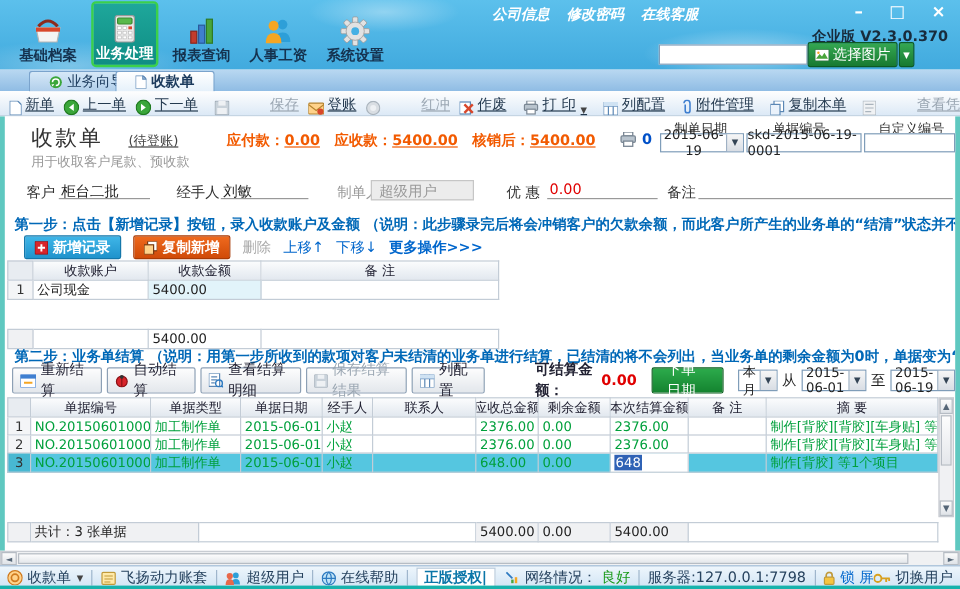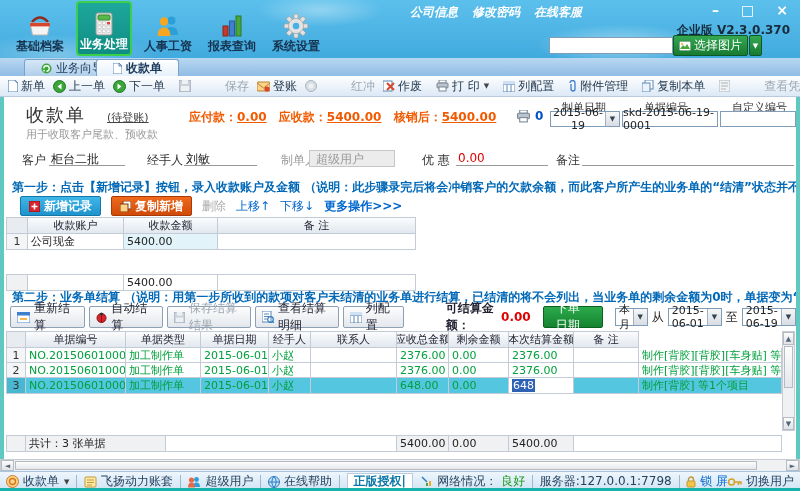--- a/index.html
+++ b/index.html
@@ -33,21 +33,21 @@
   .tabrow{position:absolute;left:0;top:58px;width:800px;height:18px;
     background:linear-gradient(#b9d8f1,#8fbce4);border-bottom:1px solid #ffffff;}
   .tab{position:absolute;top:1px;height:17px;display:flex;align-items:center;gap:4px;padding:0 16px;
     border:1px solid #7aa3cc;border-bottom:none;border-radius:3px 3px 0 0;
     background:linear-gradient(#d6e8f7,#aecdea);font-size:12px;color:#1b3a5c;}
   .tab.active{background:linear-gradient(#ffffff,#e4f0fa);font-weight:bold;}
   
   .toolbar{position:absolute;left:0;top:76px;width:800px;height:21px;
     background:linear-gradient(#fefefe,#dce9f6);border-bottom:1px solid #b9cbdd;
     display:flex;align-items:center;padding-left:4px;box-sizing:border-box;}
-  .tbtn{display:flex;align-items:center;gap:3px;padding:0 4px;height:19px;font-size:12px;color:#243a50;white-space:nowrap;}
+  .tbtn{display:flex;align-items:flex-end;gap:3px;padding:0 4px;height:19px;font-size:12px;color:#243a50;white-space:nowrap;text-decoration:underline;}
   .tbtn.dis{color:#9aa6b2;gap:34px;}
   .tsep{width:1px;height:15px;background:#aebccb;margin:0 3px;}
   .dropcaret{font-size:7px;color:#444;margin-left:1px;}
   
   .content{position:absolute;left:0;top:97px;width:800px;height:362px;background:#fff;
     border-left:4px solid #5fc8c0;border-right:4px solid #5fc8c0;box-sizing:border-box;}
   .doctitle{position:absolute;left:22px;top:6px;font-size:18px;color:#333;letter-spacing:2px;}
   .docstatus{position:absolute;left:103px;top:13px;font-size:11px;color:#444;text-decoration:underline;}
   .docsub{position:absolute;left:22px;top:30px;font-size:11px;color:#999;}
   .amounts{position:absolute;left:185px;top:12px;font-size:12px;color:#f25a00;font-weight:bold;white-space:nowrap;}
@@ -142,37 +142,37 @@
                 <rect x="16" y="19" width="3" height="2.4"></rect>
               </g>
               <rect x="16" y="11" width="3" height="2.4" fill="#d8472b"></rect>
             </svg>
         </span>
         <span class="lbl">业务处理</span>
       </div>
       <div class="nav-item">
         <span class="icon">
           <svg width="26" height="26" viewBox="0 0 26 26">
+              <rect x="4" y="13" width="5" height="10" fill="#c23b2c" stroke="#8c241a"></rect>
+              <rect x="10.5" y="8" width="5" height="15" fill="#3f7fd0" stroke="#2a5a9c"></rect>
+              <rect x="17" y="3" width="5" height="20" fill="#49a53c" stroke="#2e7a26"></rect>
+            </svg>
+        </span>
+        <span class="lbl">报表查询</span>
+      </div>
+      <div class="nav-item">
+        <span class="icon">
+          <svg width="26" height="26" viewBox="0 0 26 26">
               <circle cx="16.5" cy="7.5" r="4" fill="#2d9fd8"></circle>
               <path d="M10 22 q0-8 6.5-8 q6.5 0 6.5 8 z" fill="#2d9fd8"></path>
               <circle cx="9" cy="8.5" r="4.2" fill="#f5a623"></circle>
               <path d="M2.5 23 q0-8.5 6.5-8.5 q6.5 0 6.5 8.5 z" fill="#f5a623"></path>
             </svg>
         </span>
         <span class="lbl">人事工资</span>
-      </div>
-      <div class="nav-item">
-        <span class="icon">
-          <svg width="26" height="26" viewBox="0 0 26 26">
-              <rect x="4" y="13" width="5" height="10" fill="#c23b2c" stroke="#8c241a"></rect>
-              <rect x="10.5" y="8" width="5" height="15" fill="#3f7fd0" stroke="#2a5a9c"></rect>
-              <rect x="17" y="3" width="5" height="20" fill="#49a53c" stroke="#2e7a26"></rect>
-            </svg>
-        </span>
-        <span class="lbl">报表查询</span>
       </div>
       <div class="nav-item">
         <span class="icon">
           <svg width="26" height="26" viewBox="0 0 24 24">
               <g fill="#e2e2e2" stroke="#9a9a9a" stroke-width=".6">
                 <rect x="10" y="1" width="4" height="22" rx="1"></rect>
                 <rect x="10" y="1" width="4" height="22" rx="1" transform="rotate(45 12 12)"></rect>
                 <rect x="10" y="1" width="4" height="22" rx="1" transform="rotate(90 12 12)"></rect>
                 <rect x="10" y="1" width="4" height="22" rx="1" transform="rotate(135 12 12)"></rect>
                 <circle cx="12" cy="12" r="7"></circle>
@@ -433,36 +433,36 @@
         <span>重新结算</span>
         </span>
       <span class="sbtn" style="width:84px;">
         <span class="icon"><svg width="11" height="11" viewBox="0 0 11 11">
               <circle cx="5.5" cy="6" r="4.5" fill="#d8252b" stroke="#8c1216"></circle>
               <path d="M5.5 1.5 v9" stroke="#8c1216"></path>
               <circle cx="5.5" cy="2" r="1.6" fill="#333"></circle>
             </svg></span>
         <span>自动结算</span>
         </span>
-      <span class="sbtn dis" style="width:98px;">
-        <span class="icon"><svg width="11" height="11" viewBox="0 0 12 12">
-              <rect x="0" y="0" width="12" height="12" rx="1" fill="#c9d2da" stroke="#9aa6b2"></rect>
-              <rect x="3" y="0" width="6" height="4" fill="#eef1f4"></rect>
-              <rect x="2" y="6" width="8" height="5" fill="#eef1f4"></rect>
-            </svg></span>
-        <span>保存结算结果</span>
-        </span>
       <span class="sbtn" style="width:98px;">
         <span class="icon"><svg width="12" height="12" viewBox="0 0 12 12">
               <rect x="0" y="0" width="9" height="11" fill="#fff" stroke="#5b87b5"></rect>
               <path d="M2 3 h5 M2 5.5 h5 M2 8 h3" stroke="#5b87b5"></path>
               <circle cx="8.5" cy="8.5" r="2.8" fill="none" stroke="#2e7ac0" stroke-width="1.2"></circle>
               <path d="M10.5 10.5 L12 12" stroke="#2e7ac0" stroke-width="1.4"></path>
             </svg></span>
         <span>查看结算明细</span>
+        </span>
+      <span class="sbtn dis" style="width:98px;">
+        <span class="icon"><svg width="11" height="11" viewBox="0 0 12 12">
+              <rect x="0" y="0" width="12" height="12" rx="1" fill="#c9d2da" stroke="#9aa6b2"></rect>
+              <rect x="3" y="0" width="6" height="4" fill="#eef1f4"></rect>
+              <rect x="2" y="6" width="8" height="5" fill="#eef1f4"></rect>
+            </svg></span>
+        <span>保存结算结果</span>
         </span>
       <span class="sbtn" style="width:66px;">
         <span class="icon"><svg width="12" height="11" viewBox="0 0 12 11">
               <rect x="0" y="0" width="12" height="11" fill="#fff" stroke="#5b87b5"></rect>
               <path d="M0 3.5 h12 M4 0 v11 M8 0 v11" stroke="#5b87b5"></path>
               <rect x="0" y="0" width="12" height="3.5" fill="#cfe2f3"></rect>
             </svg></span>
         <span>列配置</span>
         </span>
       <span style="margin-left:38px;font-weight:bold;color:#223;">可结算金额：</span>
@@ -489,20 +489,21 @@
         <div class="gcell" style="width:20px;border-left:1px solid #c3ccd6;background:#e8ecf1;"></div>
         <div class="gcell" style="width:100px;">单据编号</div>
         <div class="gcell" style="width:75px;">单据类型</div>
         <div class="gcell" style="width:68px;">单据日期</div>
         <div class="gcell" style="width:42px;">经手人</div>
         <div class="gcell" style="width:86px;">联系人</div>
         <div class="gcell" style="width:52px;">应收总金额</div>
         <div class="gcell" style="width:60px;">剩余金额</div>
         <div class="gcell" style="width:65px;text-align:right;">本次结算金额</div>
         <div class="gcell" style="width:65px;">备 注</div>
+        <div class="gcell" style="flex:1;">摘 要</div>
       </div>
 
       <div class="grow green" style="height:15px;">
         <div class="gcell gnum" style="width:20px;border-left:1px solid #c3ccd6;">1</div>
         <div class="gcell" style="width:100px;">NO.201506010003</div>
         <div class="gcell" style="width:75px;">加工制作单</div>
         <div class="gcell" style="width:68px;">2015-06-01</div>
         <div class="gcell" style="width:42px;">小赵</div>
         <div class="gcell" style="width:86px;"></div>
         <div class="gcell" style="width:52px;">2376.00</div>

